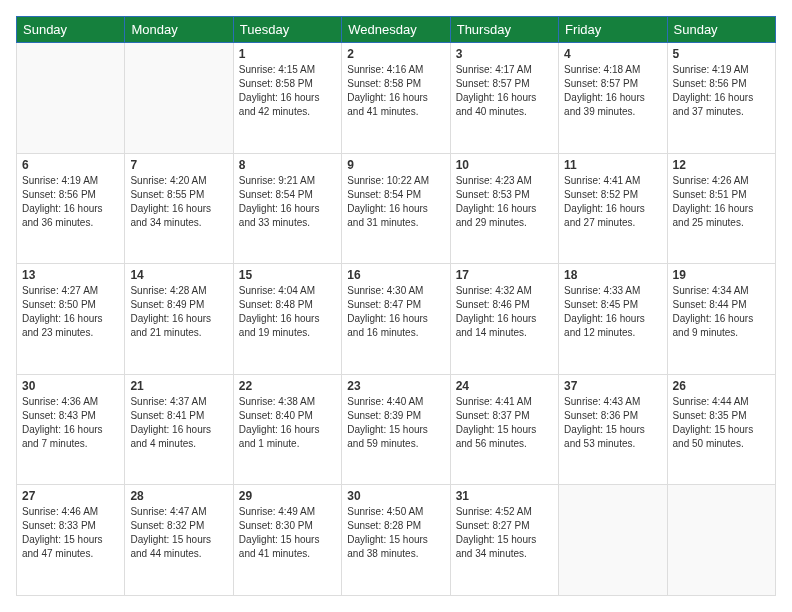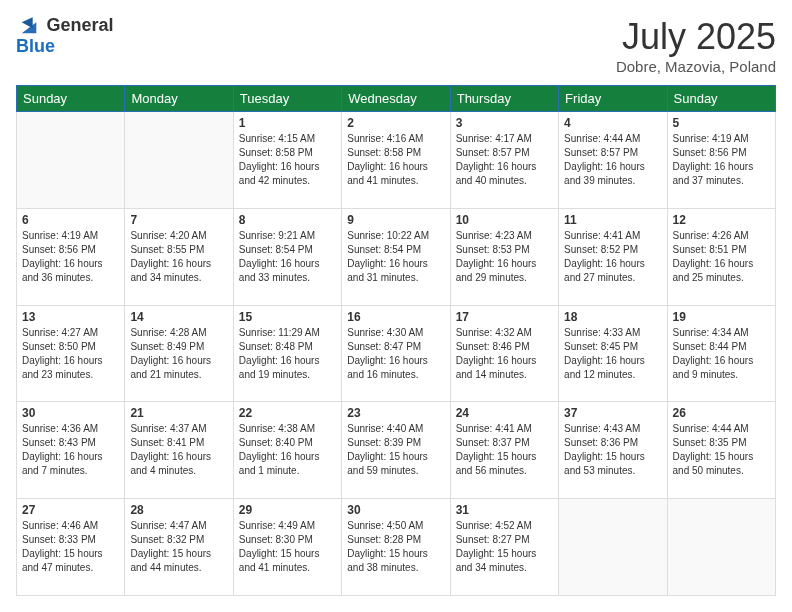--- a/index.html
+++ b/index.html
@@ -89,38 +89,20 @@
       color: #333;
     }
     .empty-cell {
       background: #f9f9f9;
     }
   </style>
 </head>
 <body>
 
 <div class="page">
-  <div class="header">
-    <div class="logo">
-      <div>
-        <svg class="logo-icon" viewBox="0 0 30 30" style="display:inline-block;vertical-align:middle;margin-right:2px;">
-          <polygon points="5,25 25,10 25,25" fill="#2a6db5"></polygon>
-          <polygon points="5,10 20,3 20,18" fill="#1a5a9a"></polygon>
-        </svg>
-        <span class="logo-text">
-          <span class="logo-general">General</span><br>
-          <span class="logo-blue">Blue</span>
-        </span>
-      </div>
-    </div>
-    <div class="title-block">
-      <div class="month-year">July 2025</div>
-      <div class="location">Dobre, Mazovia, Poland</div>
-    </div>
-  </div>
 
   <table class="calendar" id="cal-table">
     <thead id="cal-head">
         <tr>
           <th>Sunday</th>
           <th>Monday</th>
           <th>Tuesday</th>
           <th>Wednesday</th>
           <th>Thursday</th>
           <th>Friday</th>
@@ -147,21 +129,21 @@
           </td>
           <td>
             <span class="day-number">3</span>
             <div class="day-info">Sunrise: 4:17 AM
 Sunset: 8:57 PM
 Daylight: 16 hours
 and 40 minutes.</div>
           </td>
           <td>
             <span class="day-number">4</span>
-            <div class="day-info">Sunrise: 4:44 AM
+            <div class="day-info">Sunrise: 4:18 AM
 Sunset: 8:57 PM
 Daylight: 16 hours
 and 39 minutes.</div>
           </td>
           <td>
             <span class="day-number">5</span>
             <div class="day-info">Sunrise: 4:19 AM
 Sunset: 8:56 PM
 Daylight: 16 hours
 and 37 minutes.</div>
@@ -228,21 +210,21 @@
           </td>
           <td>
             <span class="day-number">14</span>
             <div class="day-info">Sunrise: 4:28 AM
 Sunset: 8:49 PM
 Daylight: 16 hours
 and 21 minutes.</div>
           </td>
           <td>
             <span class="day-number">15</span>
-            <div class="day-info">Sunrise: 11:29 AM
+            <div class="day-info">Sunrise: 4:04 AM
 Sunset: 8:48 PM
 Daylight: 16 hours
 and 19 minutes.</div>
           </td>
           <td>
             <span class="day-number">16</span>
             <div class="day-info">Sunrise: 4:30 AM
 Sunset: 8:47 PM
 Daylight: 16 hours
 and 16 minutes.</div>

